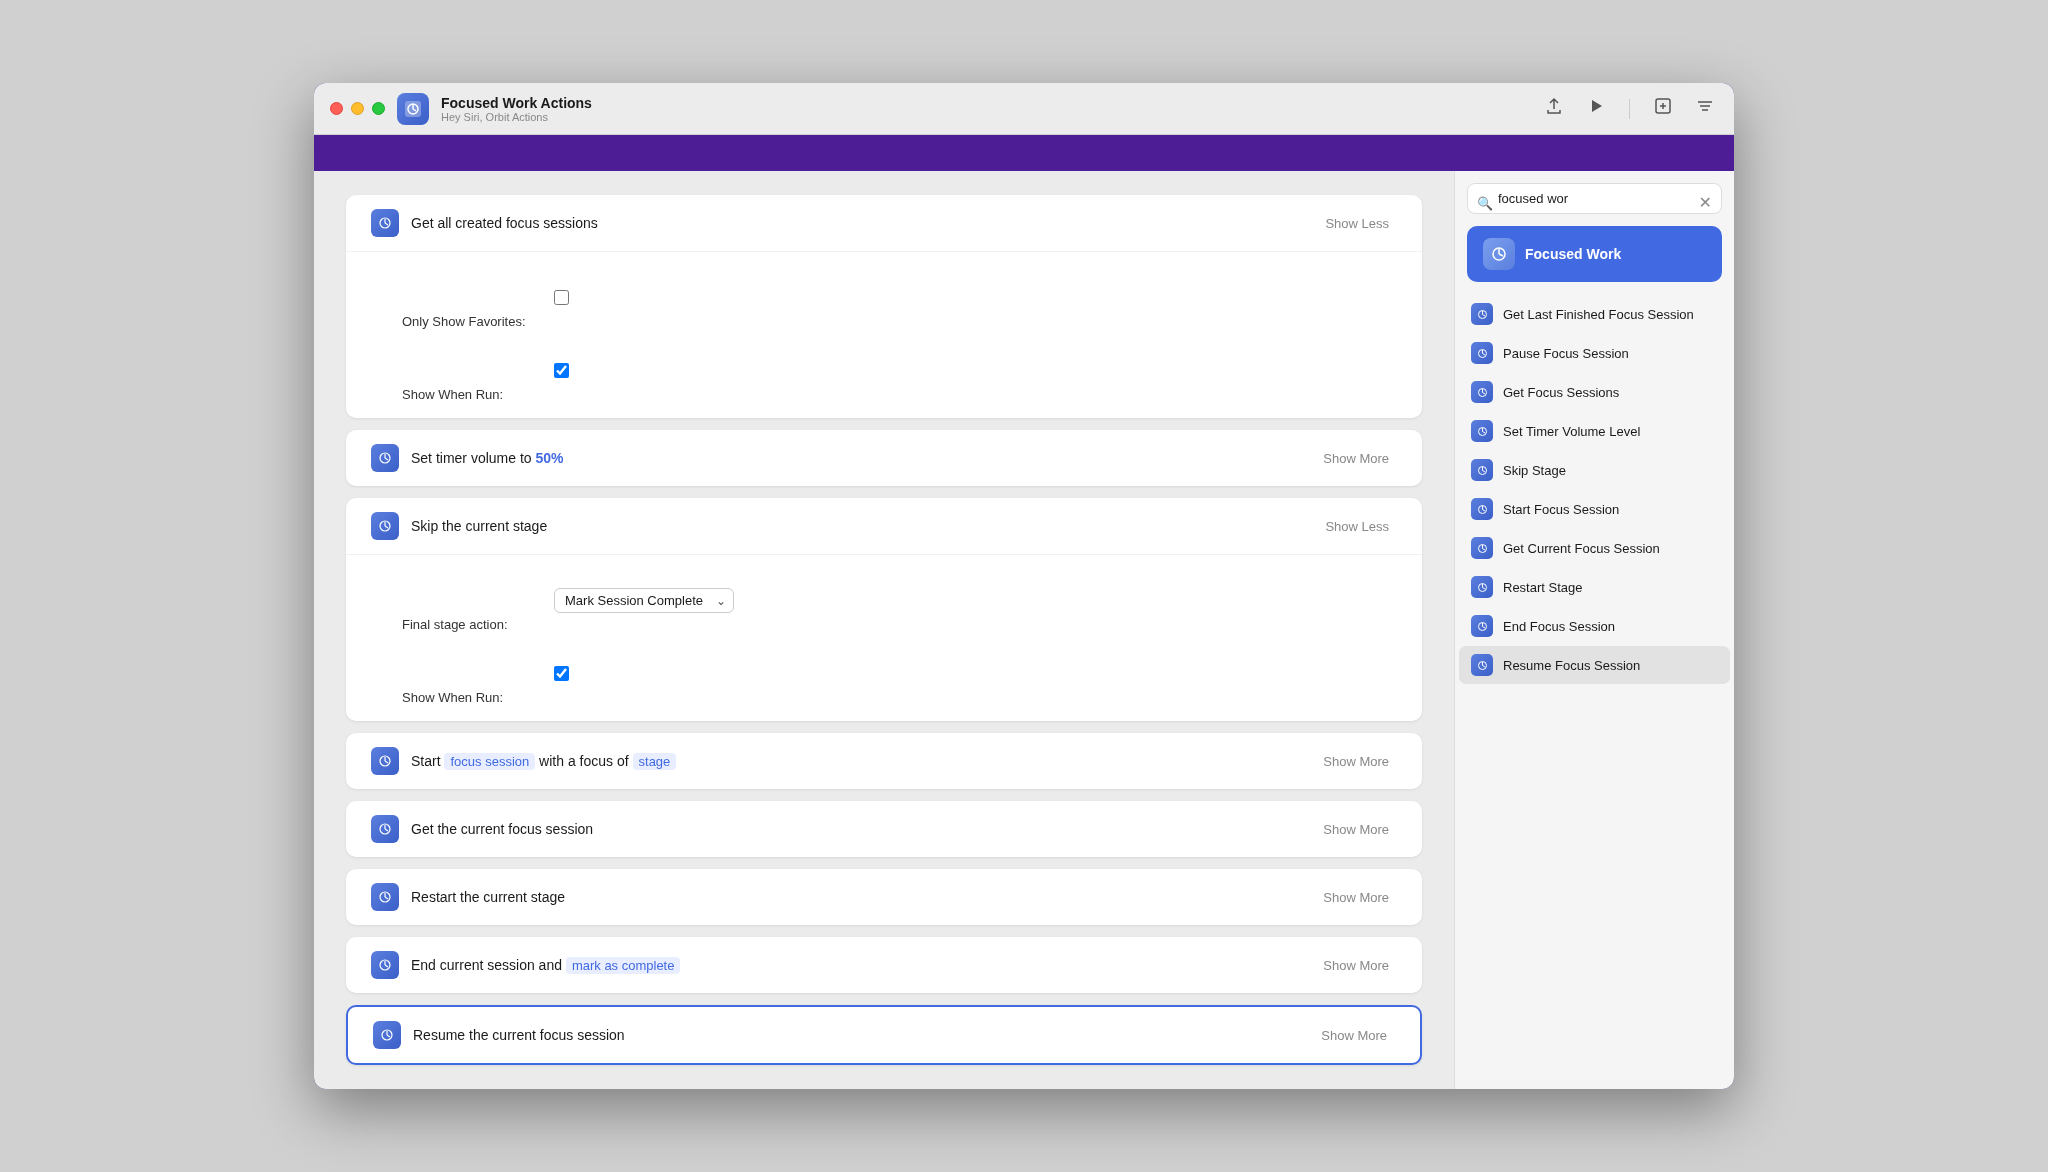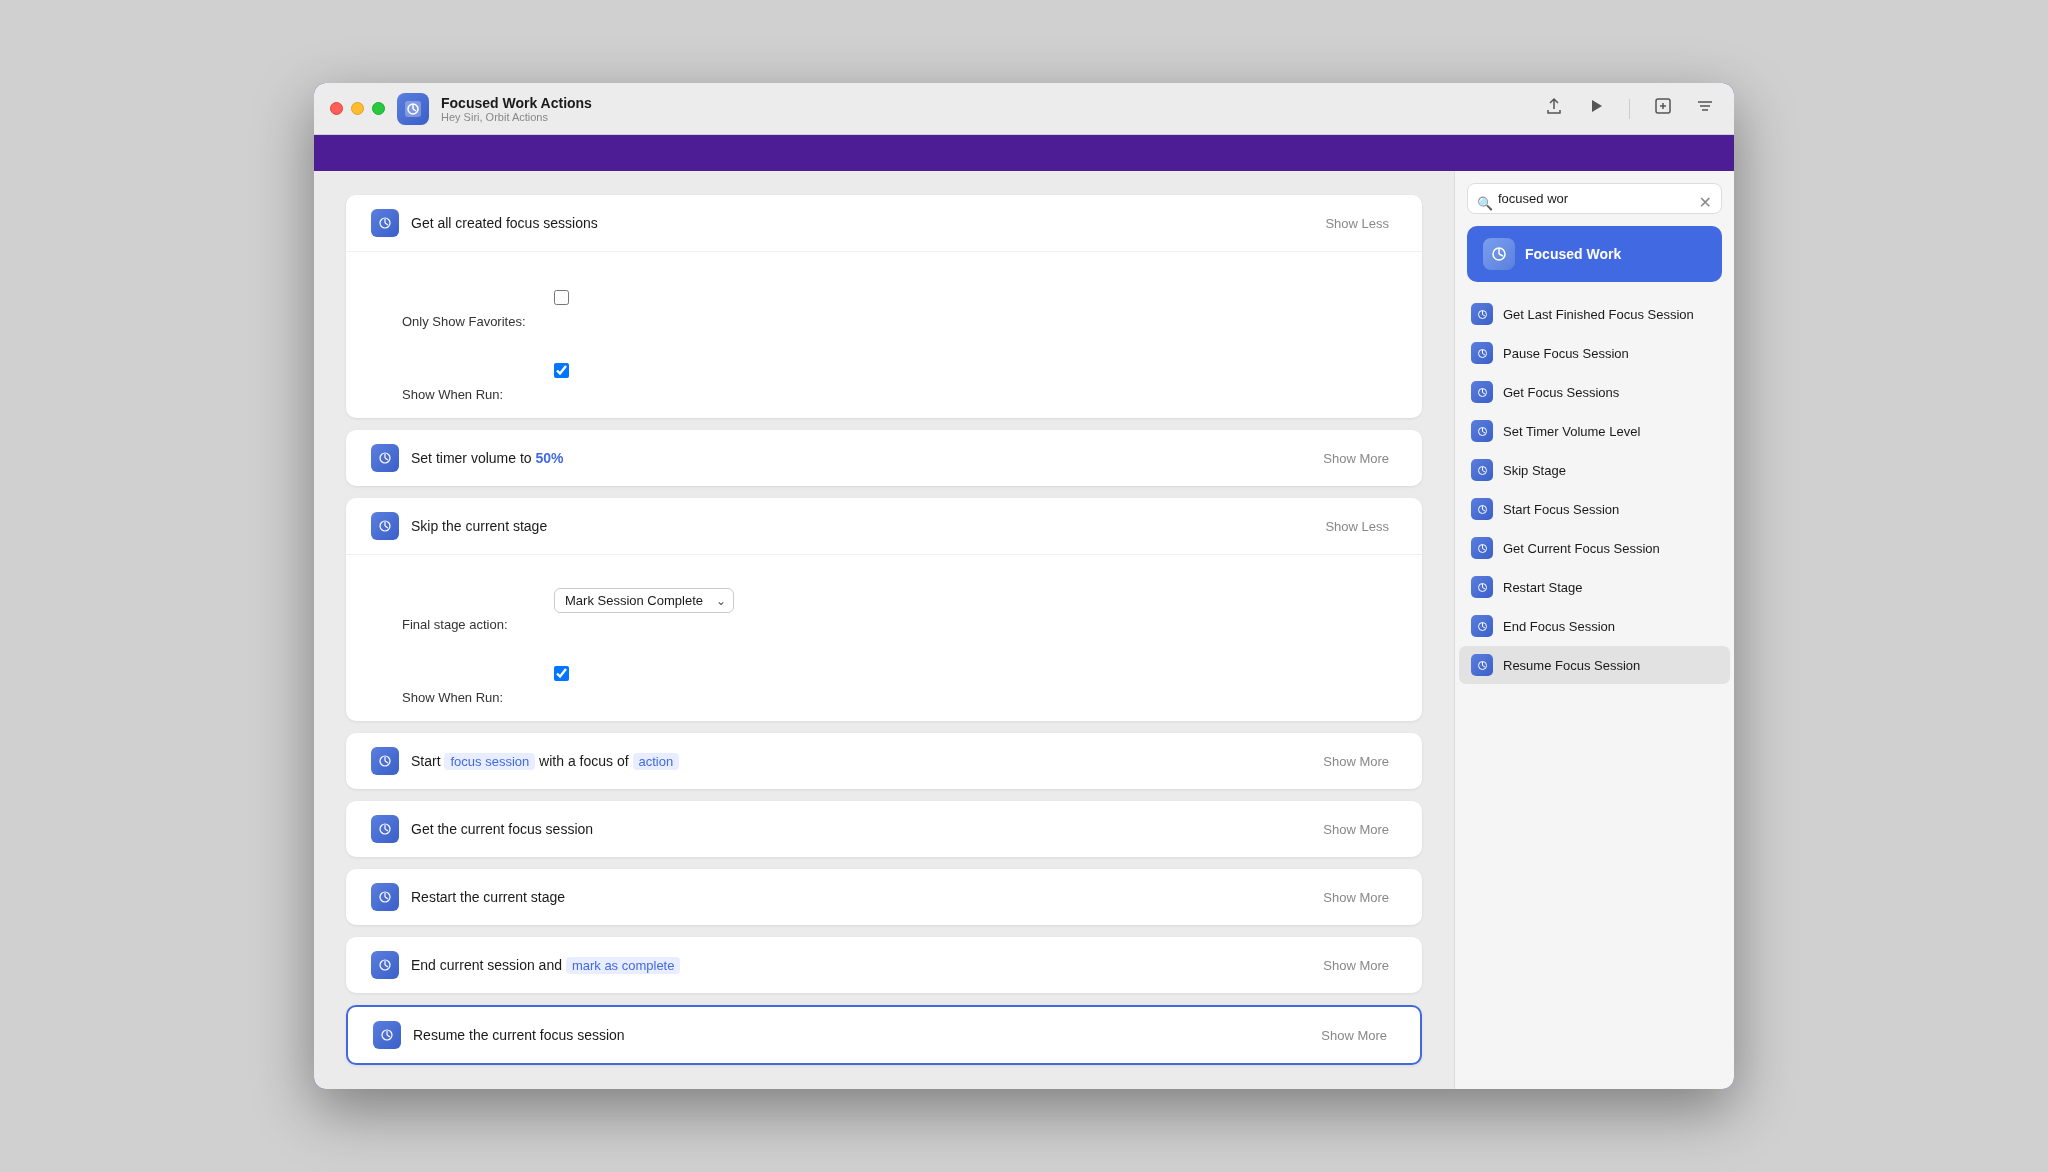--- a/index.html
+++ b/index.html
@@ -427,21 +427,21 @@
 
       <div class="action-card">
         <div class="card-header">
           <div class="card-icon">
             <svg width="16" height="16" viewBox="0 0 16 16" fill="none">
               <circle cx="8" cy="8" r="5" stroke="white" stroke-width="1.2" fill="none"></circle>
               <line x1="8" y1="4" x2="8" y2="8" stroke="white" stroke-width="1.2"></line>
               <line x1="8" y1="8" x2="11" y2="10" stroke="white" stroke-width="1.2"></line>
             </svg>
           </div>
-          <span class="card-title">Start <span class="token">focus session</span> with a focus of <span class="token">action</span></span>
+          <span class="card-title">Start <span class="token">focus session</span> with a focus of <span class="token">stage</span></span>
           <button class="show-more-btn">Show More</button>
         </div>
       </div>
 
       <div class="action-card">
         <div class="card-header">
           <div class="card-icon">
             <svg width="16" height="16" viewBox="0 0 16 16" fill="none">
               <circle cx="8" cy="8" r="5" stroke="white" stroke-width="1.2" fill="none"></circle>
               <line x1="8" y1="4" x2="8" y2="8" stroke="white" stroke-width="1.2"></line>

